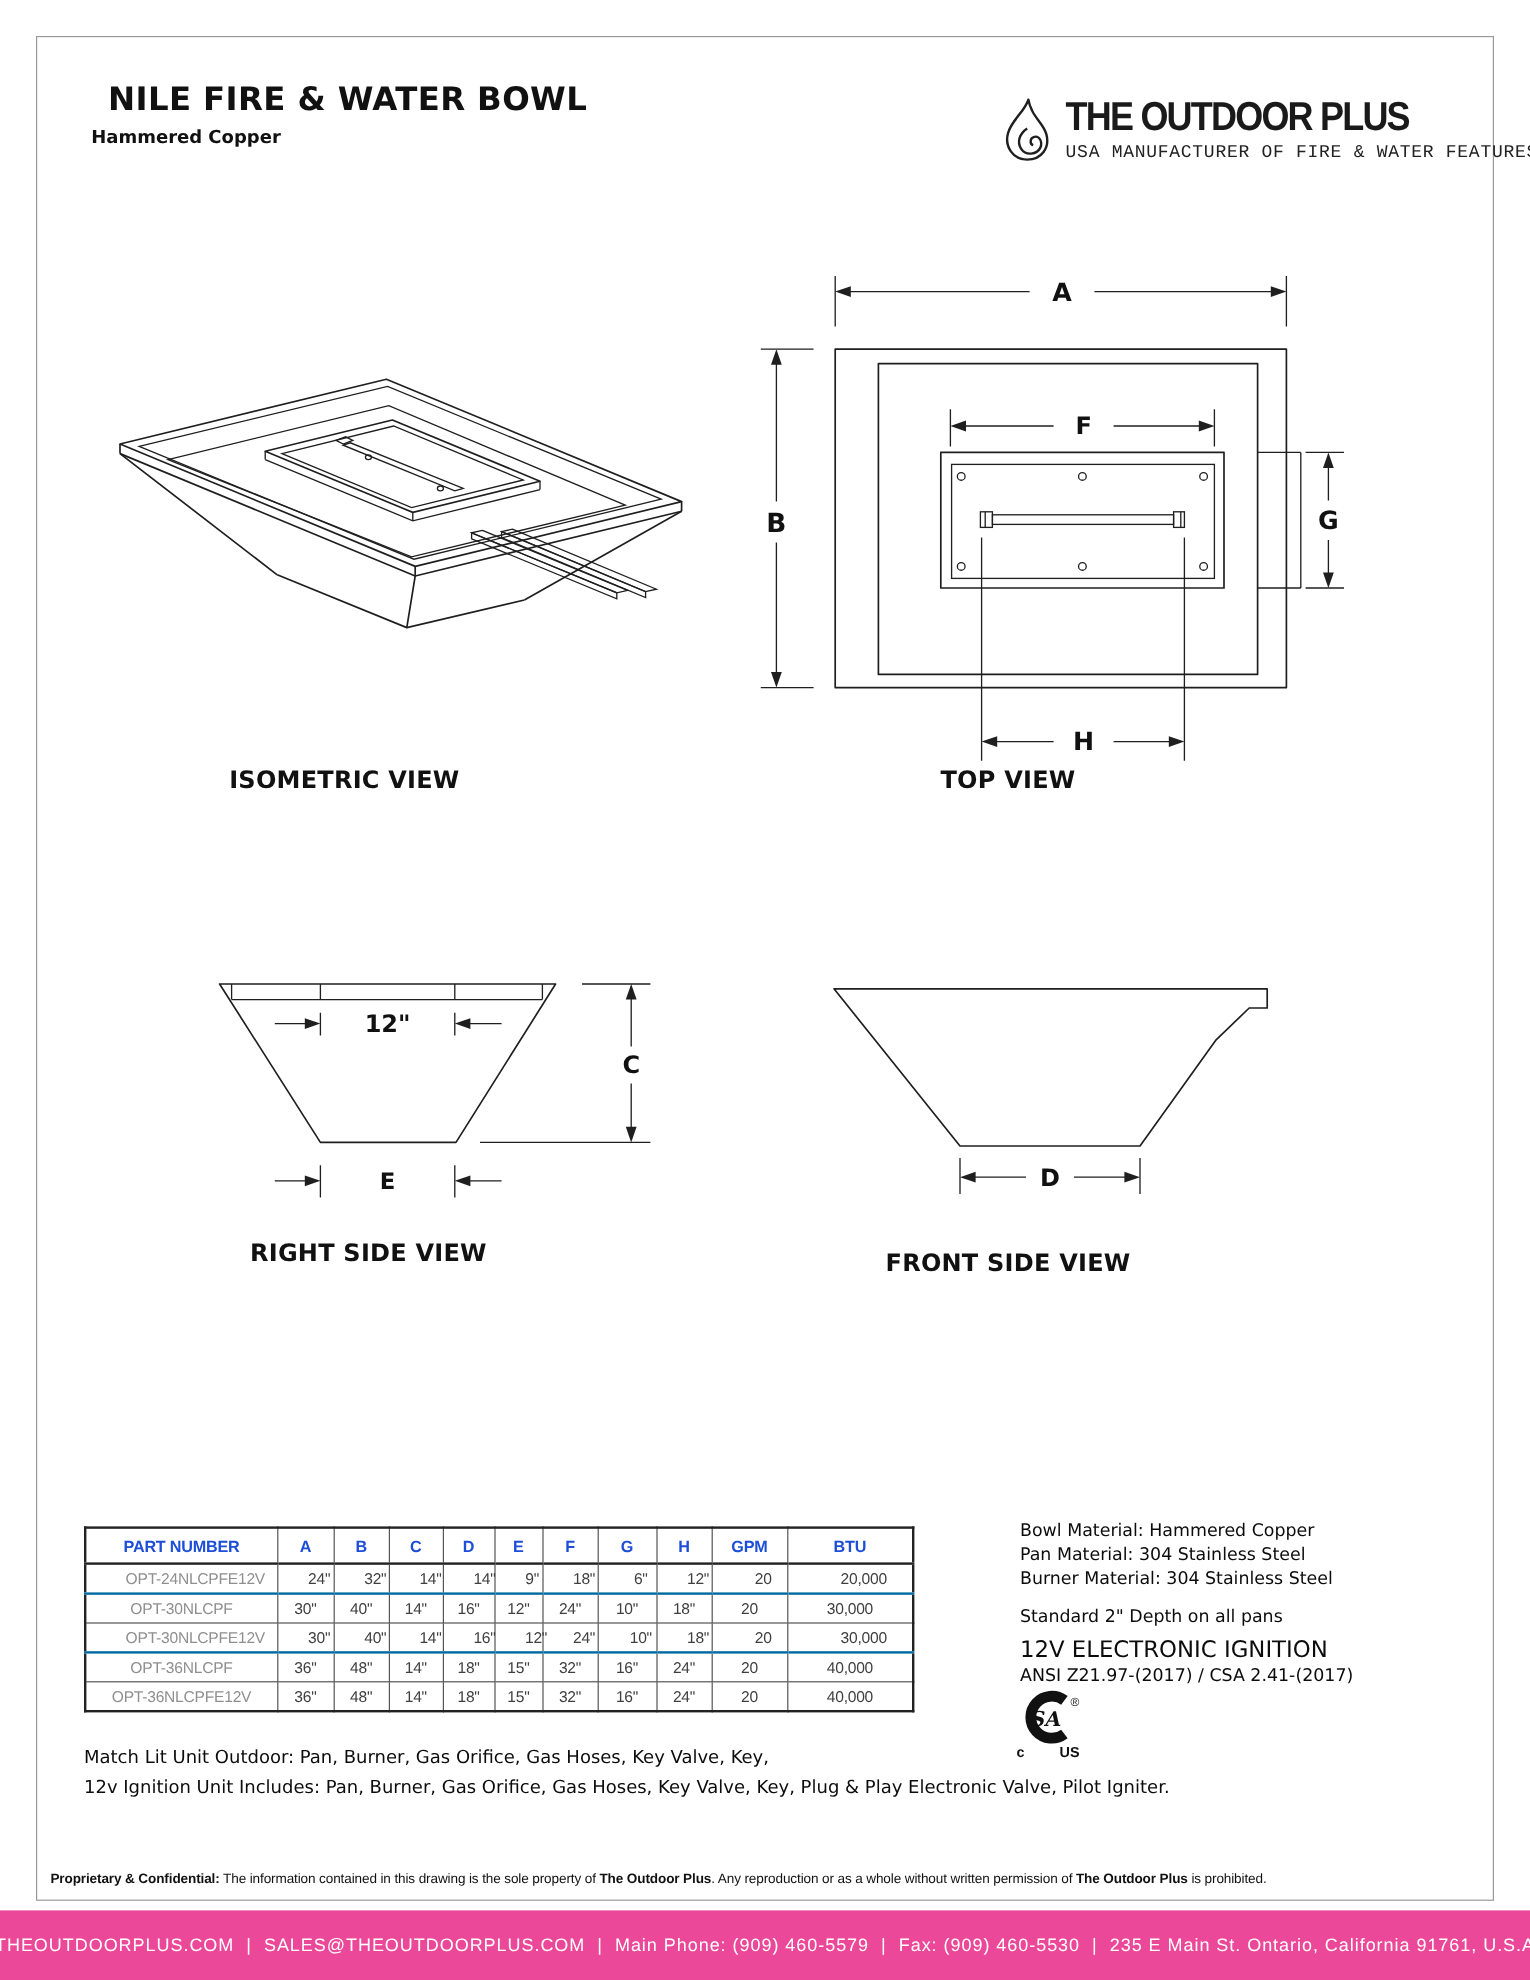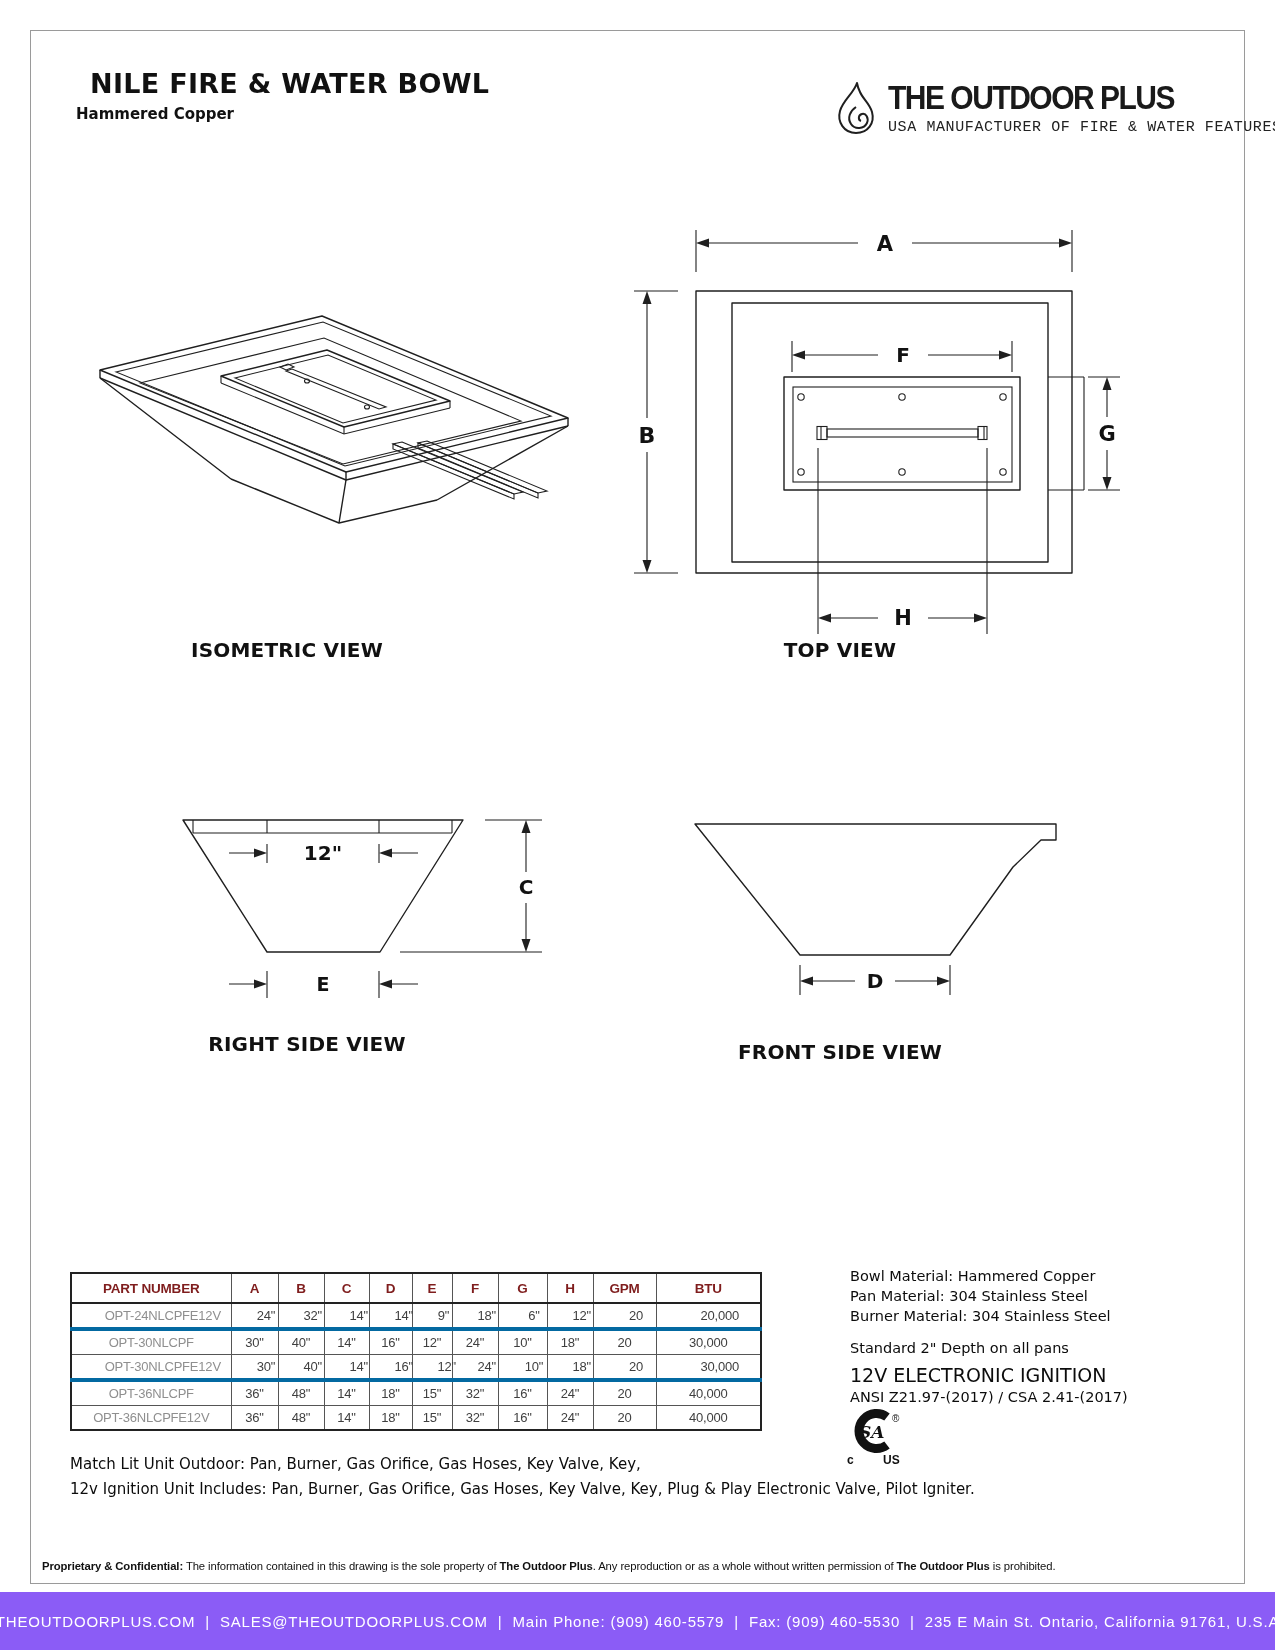--- a/index.html
+++ b/index.html
@@ -14,35 +14,35 @@
   .logo-tag{font-family:Liberation Mono, monospace;font-size:15px;letter-spacing:.6px;color:#222;margin-top:7px;white-space:nowrap;}
   
   .drawing{position:absolute;}
   .view-label{position:absolute;font-family:"DejaVu Sans",sans-serif;font-weight:bold;font-size:20px;text-align:center;letter-spacing:.2px;}
   svg .ln{fill:none;stroke:#1f1f1f;stroke-width:1.4;stroke-linejoin:round;}
   svg .thin{fill:none;stroke:#1f1f1f;stroke-width:1.1;}
   svg .dim{font-family:"DejaVu Sans",sans-serif;font-weight:bold;fill:#111;}
   svg .ah{fill:#1f1f1f;stroke:none;}
   
   .spec-table{position:absolute;left:70px;top:1272px;border-collapse:collapse;table-layout:fixed;width:690px;border:2px solid #222;}
-  .spec-table th{font-family:"Liberation Sans",sans-serif;font-weight:bold;font-size:13.5px;letter-spacing:-.2px;height:26px;border:1px solid #555;border-bottom:2px solid #222;color:#7f1d1d;background:#fff;}
+  .spec-table th{font-family:"Liberation Sans",sans-serif;font-weight:bold;font-size:13.5px;letter-spacing:-.2px;height:26px;border:1px solid #555;border-bottom:2px solid #222;color:#1d4ed8;background:#fff;}
   .spec-table td{font-family:"Liberation Sans",sans-serif;font-size:13px;letter-spacing:-.2px;height:23px;text-align:center;border:1px solid #555;color:#3f3f3f;background:#fff;padding:0 2px;}
   .spec-table td.pn{color:#8f8f8f;}
-  .spec-table tr.group-end td{border-bottom:4px solid #0369a1;padding-left:25px;}
+  .spec-table tr.group-end td{border-bottom:2px solid #0369a1;padding-left:25px;}
   
   .mat{position:absolute;left:850px;font-family:"DejaVu Sans",sans-serif;font-size:14.5px;line-height:20px;color:#0c0c0c;white-space:nowrap;}
   .mat.bold{font-weight:normal;font-size:19px;}
   .csa{position:absolute;left:845px;top:1408px;}
   
   .notes{position:absolute;left:70px;top:1452px;font-family:"DejaVu Sans",sans-serif;font-size:15px;line-height:25px;color:#0c0c0c;white-space:nowrap;}
   
   .legal{position:absolute;left:42px;top:1560px;width:1196px;font-size:11.3px;letter-spacing:-.1px;color:#111;white-space:nowrap;}
   .legal .bi{font-weight:bold;}
   
-  .footer-bar{position:absolute;left:0;top:1592px;width:1275px;height:58px;background:#8b5cf6;color:#fff;display:flex;align-items:center;justify-content:center;font-size:15px;letter-spacing:.8px;white-space:nowrap;}
+  .footer-bar{position:absolute;left:0;top:1592px;width:1275px;height:58px;background:#ec4899;color:#fff;display:flex;align-items:center;justify-content:center;font-size:15px;letter-spacing:.8px;white-space:nowrap;}
   .footer-bar span{margin:0 5px;}
 </style>
 </head>
 <body>
 
 <div class="page-border"></div>
 
 <div class="title">NILE FIRE &amp; WATER BOWL</div>
 <div class="subtitle">Hammered Copper</div>
 

